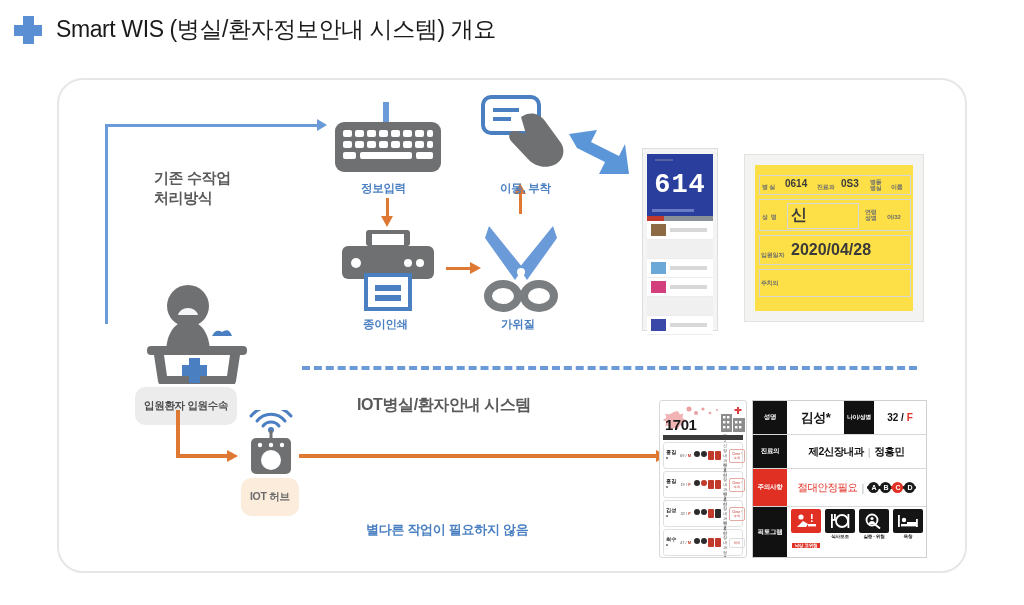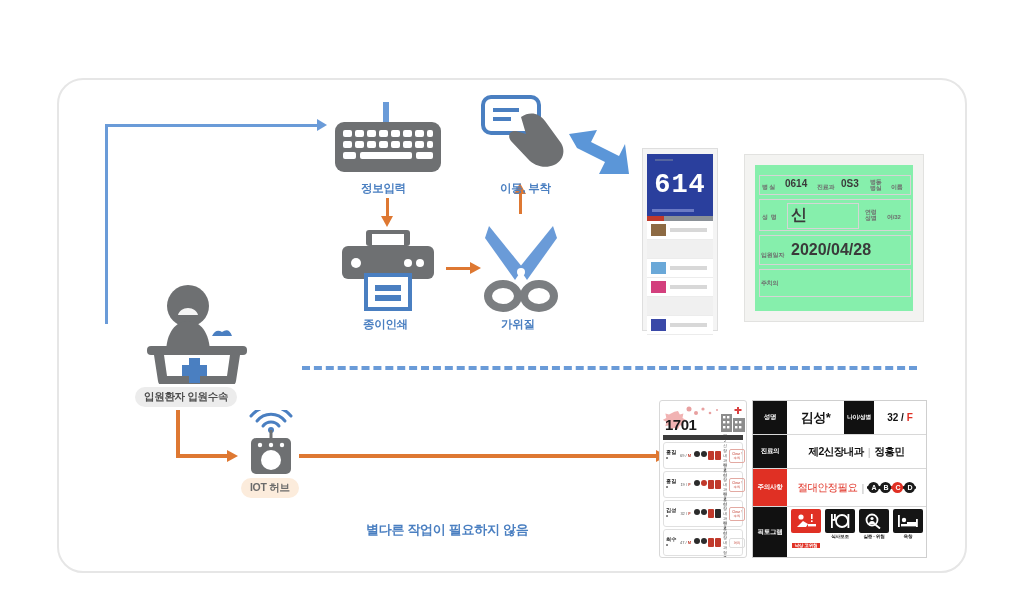--- a/index.html
+++ b/index.html
@@ -33,21 +33,21 @@
     width: 910px; height: 495px;
     border: 2px solid #e6e6e6; border-radius: 26px; background: #fff;
   }
 
   
   .abs { position: absolute; }
   .lbl-blue { color:#4a7fc1; font-size:11.5px; font-weight:bold; white-space:nowrap; letter-spacing:-0.3px;}
   .lbl-dark { color:#5a5a5a; font-size:15px; font-weight:bold; white-space:nowrap; line-height:20px; letter-spacing:-0.4px;}
   .pill {
     background:#ececec; color:#4d4d4d; font-size:10.5px; font-weight:bold;
-    border-radius:10px; padding:3px 9px; white-space:nowrap; letter-spacing:-0.3px;
+    border-radius:10px; padding:12px 9px; white-space:nowrap; letter-spacing:-0.3px;
   }
   .pill.orange { background:#fcecdc; color:#6b6b6b; }
 
   
   .ln { position:absolute; background:#6a9bd8; }
   .ln.or { background:#de7832; }
   .arrowhead { position:absolute; width:0; height:0; }
   .ah-right-blue { border-top:6px solid transparent; border-bottom:6px solid transparent; border-left:10px solid #6a9bd8; }
   .ah-right-or { border-top:6px solid transparent; border-bottom:6px solid transparent; border-left:11px solid #de7832; }
   .ah-down-or { border-left:6px solid transparent; border-right:6px solid transparent; border-top:11px solid #de7832; }
@@ -81,21 +81,21 @@
   #sign-614 .row { height:19px; display:flex; align-items:center; background:#fff; border-bottom:1px solid #ececec; }
   #sign-614 .row .sw { width:15px; height:12px; margin:0 4px; flex:none; }
   #sign-614 .row .txt { flex:1; height:4px; background:#d8d8d8; margin-right:6px; }
   #sign-614 .row.empty { background:#f0f0f0; }
 
   
   #paper-card {
     position:absolute; left:742px; top:152px; width:180px; height:168px;
     background:#f3f3f1; border:1px solid #e2e2e0; padding:10px;
   }
-  #paper-card .inner { width:100%; height:100%; background:#86efac; position:relative; }
+  #paper-card .inner { width:100%; height:100%; background:#fde047; position:relative; }
   #paper-card .t { position:absolute; color:#3a3a3a; font-weight:bold; white-space:nowrap; }
   #paper-card .tiny { font-size:6px; color:#6d6d6d; letter-spacing:-0.2px; }
   #paper-card .box { position:absolute; border:1px solid #d5d5d5; }
 
   
   #board-1701 {
     position:absolute; left:657px; top:398px; width:88px; height:158px;
     background:#fff; border:1px solid #d8d8d8; border-radius:3px; padding:3px;
     overflow:hidden;
   }
@@ -167,27 +167,38 @@
   }
   .pcell .ic.red { background:#e03024; }
   .pcell .cap { font-size:4.6px; color:#222; margin-top:1px; letter-spacing:-0.2px; white-space:nowrap; font-weight:bold;}
   .pcell .cap.red { color:#e03024; background:#e03024; color:#fff; display:inline-block; padding:0 2px;}
 </style>
 </head>
 <body>
 
 <div id="page">
 
+  <div id="title-bar">
+    <span class="plus-icon">
+        <i class="h"></i>
+        <i class="v"></i>
+      </span>
+    <span id="title-text">Smart WIS (병실/환자정보안내 시스템) 개요</span>
+  </div>
 
   <div id="canvas">
 
     <div class="ln" style="left:46px; top:44px; width:3px; height:200px;"></div>
     <div class="ln" style="left:46px; top:44px; width:214px; height:3px;"></div>
     <div class="arrowhead ah-right-blue" style="left:258px; top:39px;"></div>
 
+    <div class="abs lbl-dark" style="left:95px; top:88px;">
+      <div>기존 수작업</div>
+      <div>처리방식</div>
+    </div>
 
     <div class="abs" style="left:83px; top:204px; width:110px; height:100px;">
       <svg width="110" height="100" viewBox="0 0 110 100">
         <ellipse cx="46" cy="22" rx="21" ry="21" class="gray"></ellipse>
         <path d="M46 24 c-5 0 -9 3 -10 7 l20 0 c-1 -4 -5 -7 -10 -7z" fill="#f5f5f5"></path>
         <path d="M24 70 c0 -22 10 -33 22 -33 s22 11 22 33 z" class="gray"></path>
         <path d="M70 52 q4 -8 10 -4 q7 -5 10 4 z" class="blue"></path>
         <rect x="5" y="62" width="100" height="9" rx="4" class="gray"></rect>
         <path d="M12 71 l4 26 a6 6 0 0 0 6 5 l66 0 a6 6 0 0 0 6 -5 l4 -26 l-10 0 l-3 21 l-60 0 l-3 -21 z" class="gray"></path>
         <path d="M47 74 h11 v7 h7 v11 h-7 v7 h-11 v-7 h-7 v-11 h7 z" class="blue"></path>
@@ -351,20 +362,21 @@
         <circle cx="28" cy="35" r="2.2" fill="#ffffff"></circle>
         <circle cx="39" cy="35" r="2.2" fill="#ffffff"></circle>
         <circle cx="28" cy="50" r="10" fill="#ffffff"></circle>
       </svg>
     </div>
     <div class="abs pill orange" style="left:182px; top:398px;">IOT 허브</div>
 
     <div class="ln or" style="left:240px; top:374px; width:360px; height:4px;"></div>
     <div class="arrowhead ah-right-or" style="left:597px; top:370px;"></div>
 
+    <div class="abs lbl-dark" style="left:298px; top:315px; font-size:16px;">IOT병실/환자안내 시스템</div>
     <div class="abs lbl-blue" style="left:307px; top:425px; font-size:13px;margin-top:16px;">별다른 작업이 필요하지 않음</div>
 
     <div id="board-1701" style="left:600px; top:320px;">
       <div class="bhdr">
         <svg width="86" height="30" viewBox="0 0 86 30" style="position:absolute;left:0;top:0">
           <g fill="#f1b3b3">
             <path d="M6 2 l4 -1 l2 4 l4 -1 l-1 5 l4 2 l-4 2 l1 5 l-4 -1 l-2 4 l-4 -1 l-4 1 l-2 -4 l-4 1 l1 -5 l-4 -2 l4 -2 l-1 -5 l4 1 z" transform="translate(6,6) scale(0.9)"></path>
           </g>
           <g fill="#e8a0a0">
             <circle cx="26" cy="5" r="2.5"></circle>

